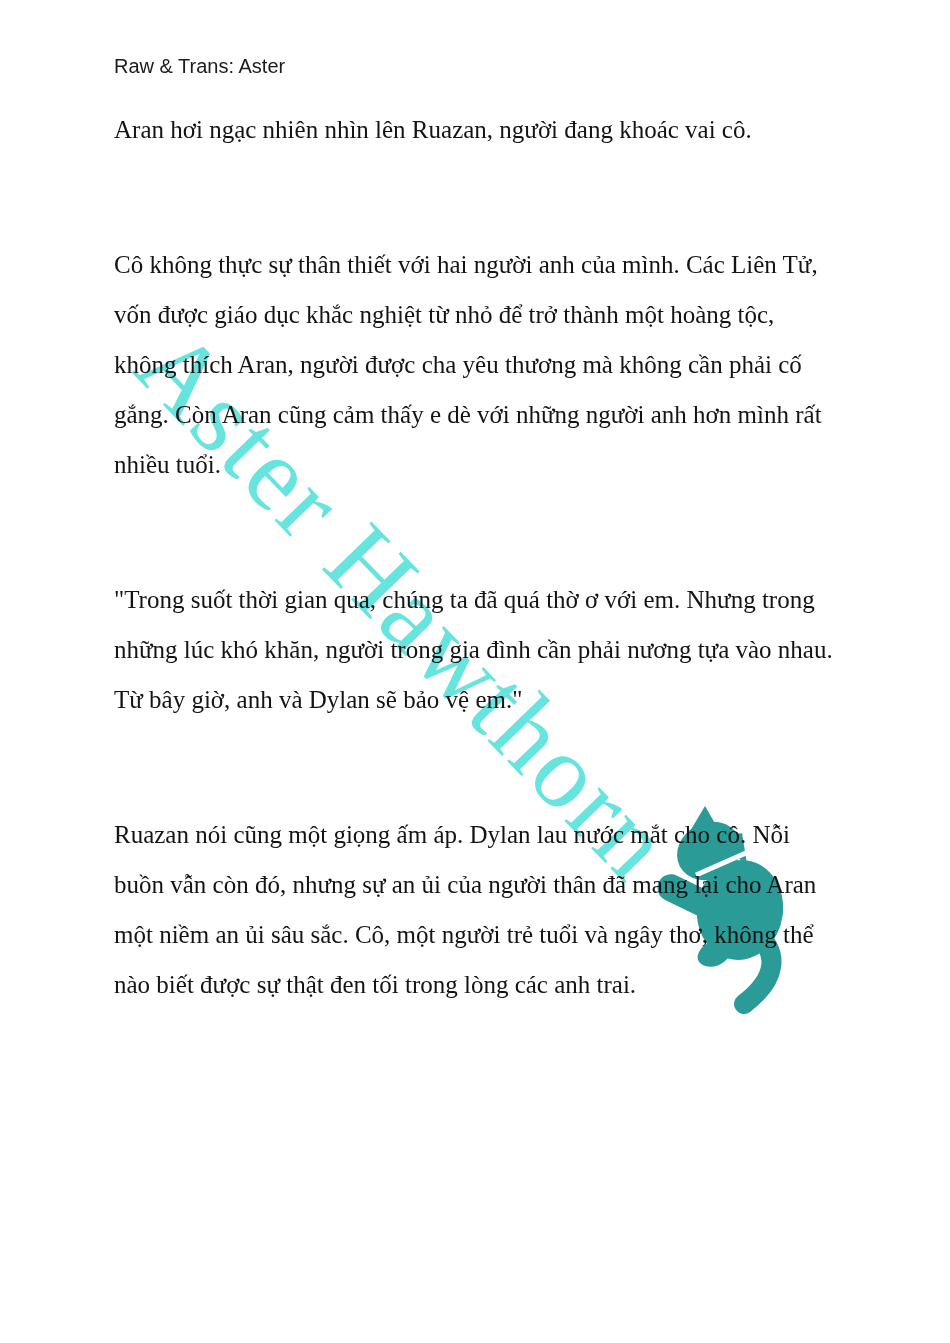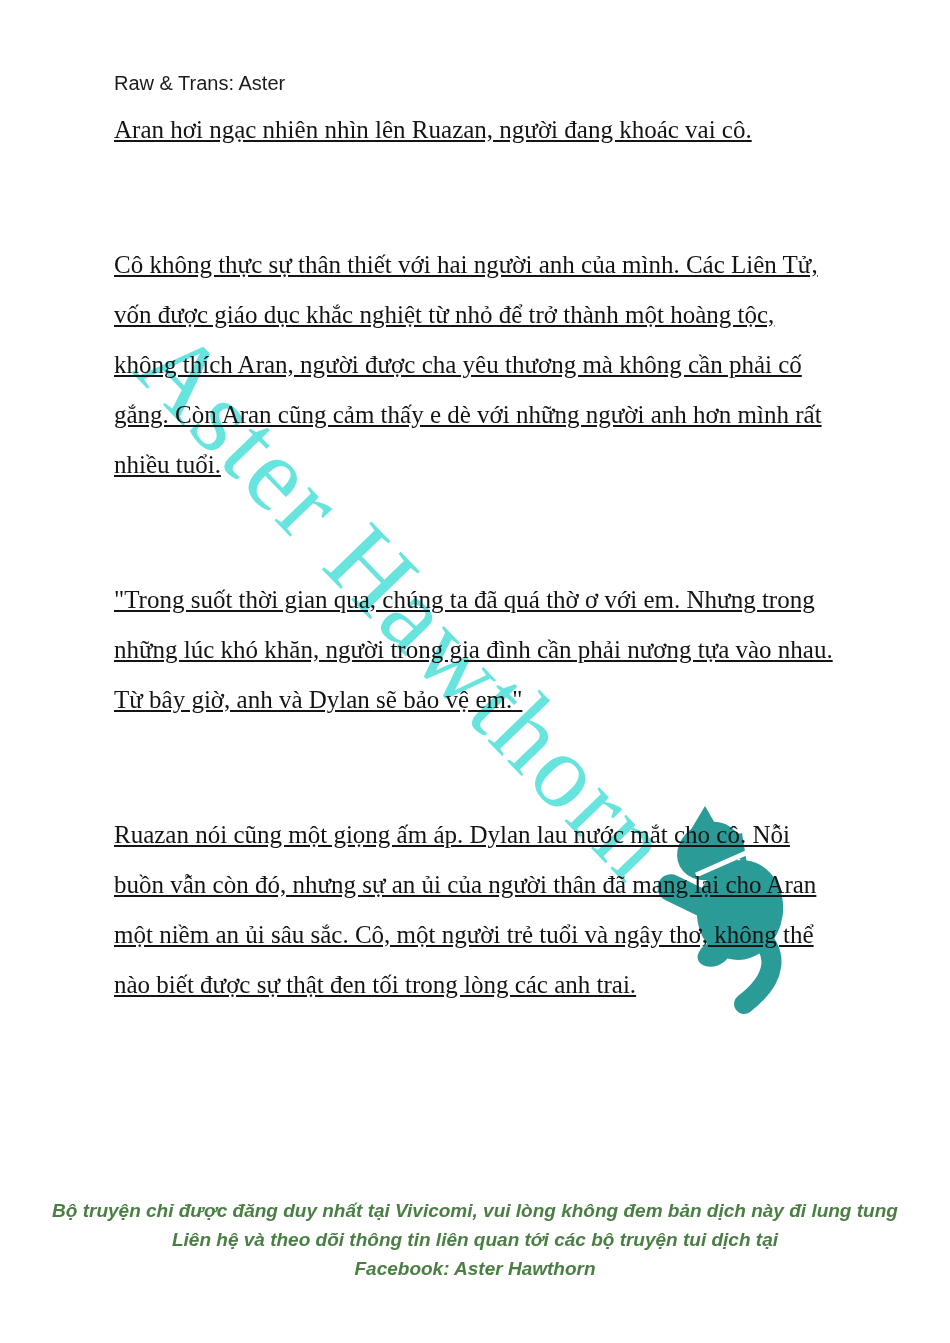--- a/index.html
+++ b/index.html
@@ -42,36 +42,34 @@
   }
   
   .credit-header {
     position: absolute;
     left: 114px;
     top: 55px;
     z-index: 2;
     font-family: "Liberation Sans", sans-serif;
     font-size: 20px;
     color: #1c1c1c;
-    margin-top: 17px;
   }
   .content {
     position: absolute;
     left: 114px;
     top: 105px;
     width: 722px;
     z-index: 2;
     font-size: 25px;
     line-height: 50px;
     color: #141414;
     text-align: left;
   }
   .content p {
     margin: 0 0 85px 0;
-    text-decoration: underline;
   }
   .content p:last-child {
     margin-bottom: 0;
   }
   .page-footer {
     position: absolute;
     left: 0;
     top: 1196px;
     width: 100%;
     z-index: 2;
@@ -112,19 +110,14 @@
 
   <div class="credit-header">Raw &amp; Trans: Aster</div>
 
   <div class="content">
     <p>Aran hơi ngạc nhiên nhìn lên Ruazan, người đang khoác vai cô.</p>
     <p>Cô không thực sự thân thiết với hai người anh của mình. Các Liên Tử, vốn được giáo dục khắc nghiệt từ nhỏ để trở thành một hoàng tộc, không thích Aran, người được cha yêu thương mà không cần phải cố gắng. Còn Aran cũng cảm thấy e dè với những người anh hơn mình rất nhiều tuổi.</p>
     <p>"Trong suốt thời gian qua, chúng ta đã quá thờ ơ với em. Nhưng trong những lúc khó khăn, người trong gia đình cần phải nương tựa vào nhau. Từ bây giờ, anh và Dylan sẽ bảo vệ em."</p>
     <p>Ruazan nói cũng một giọng ấm áp. Dylan lau nước mắt cho cô. Nỗi buồn vẫn còn đó, nhưng sự an ủi của người thân đã mang lại cho Aran một niềm an ủi sâu sắc. Cô, một người trẻ tuổi và ngây thơ, không thể nào biết được sự thật đen tối trong lòng các anh trai.</p>
   </div>
 
-  <div class="page-footer" style="color: rgb(74, 127, 68);">
-    <div>Bộ truyện chỉ được đăng duy nhất tại Vivicomi, vui lòng không đem bản dịch này đi lung tung</div>
-    <div>Liên hệ và theo dõi thông tin liên quan tới các bộ truyện tui dịch tại</div>
-    <div>Facebook: Aster Hawthorn</div>
-  </div>
 
 </div>
 
 </body></html>

